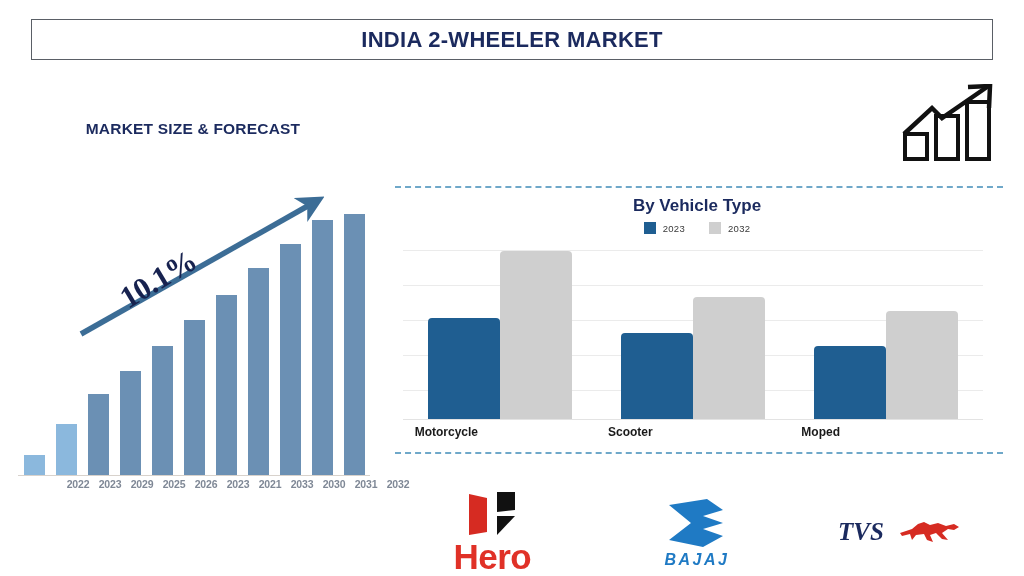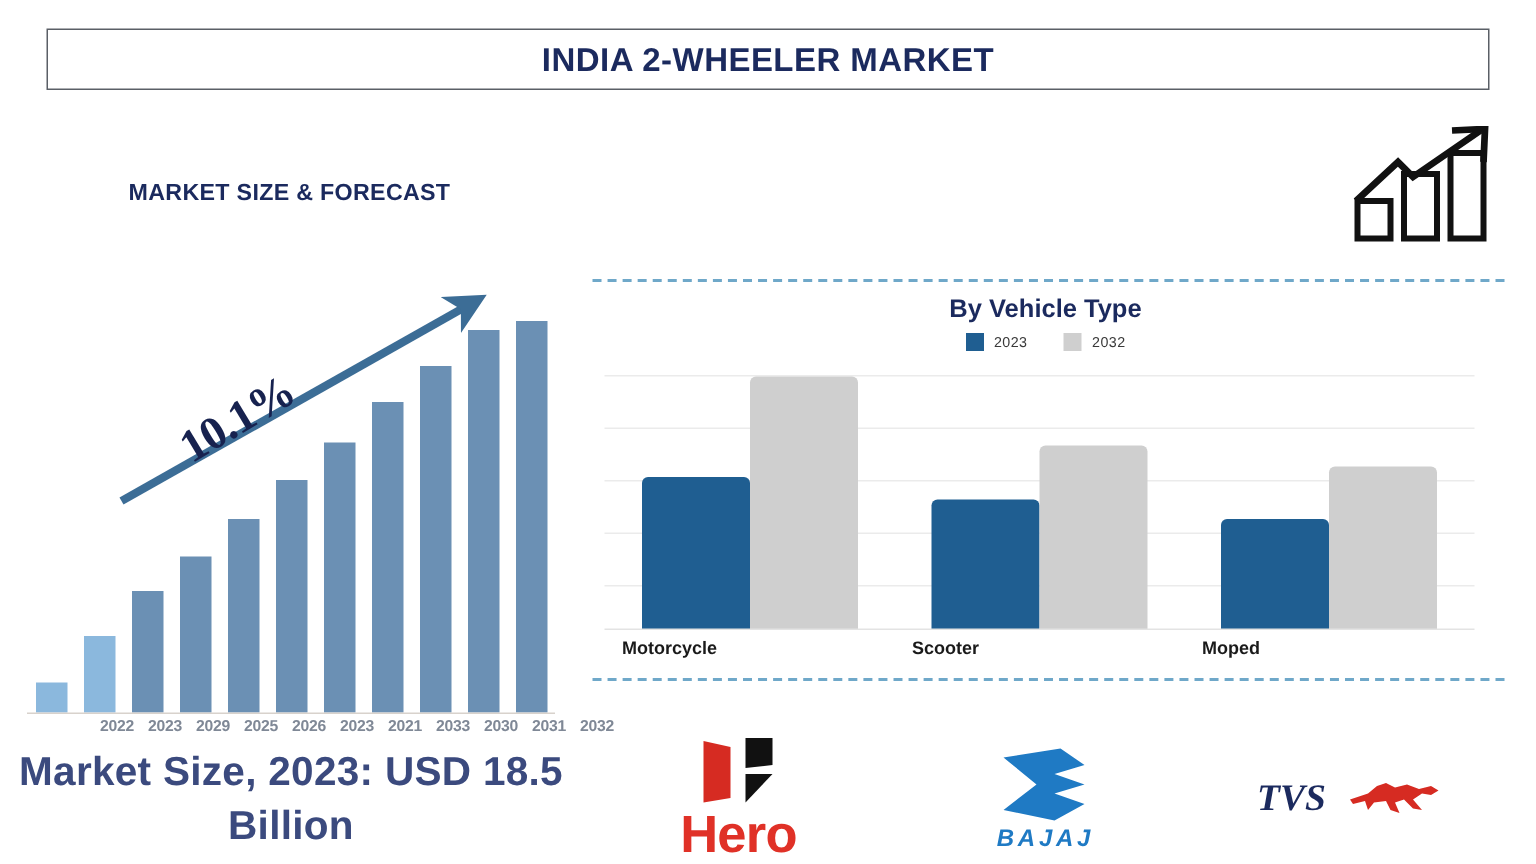--- a/index.html
+++ b/index.html
@@ -382,24 +382,20 @@
         <div class="fc-label">2025</div>
         <div class="fc-label">2026</div>
         <div class="fc-label">2023</div>
         <div class="fc-label">2021</div>
         <div class="fc-label">2033</div>
         <div class="fc-label">2030</div>
         <div class="fc-label">2031</div>
         <div class="fc-label">2032</div>
       </div>
 
-    <div class="market-size">
-      <span>Market Size, 2023: USD</span>
-      <span>18.5 Billion</span>
-    </div>
   </div>
 
   <div class="right-panel">
 
 
     <div class="growth-icon">
       <svg width="104" height="78" viewBox="0 0 104 78">
         <rect x="3" y="50" width="22" height="25" fill="none" stroke="#111111" stroke-width="4"></rect>
         <rect x="34" y="32" width="22" height="43" fill="none" stroke="#111111" stroke-width="4"></rect>
         <rect x="65" y="18" width="22" height="57" fill="none" stroke="#111111" stroke-width="4"></rect>

